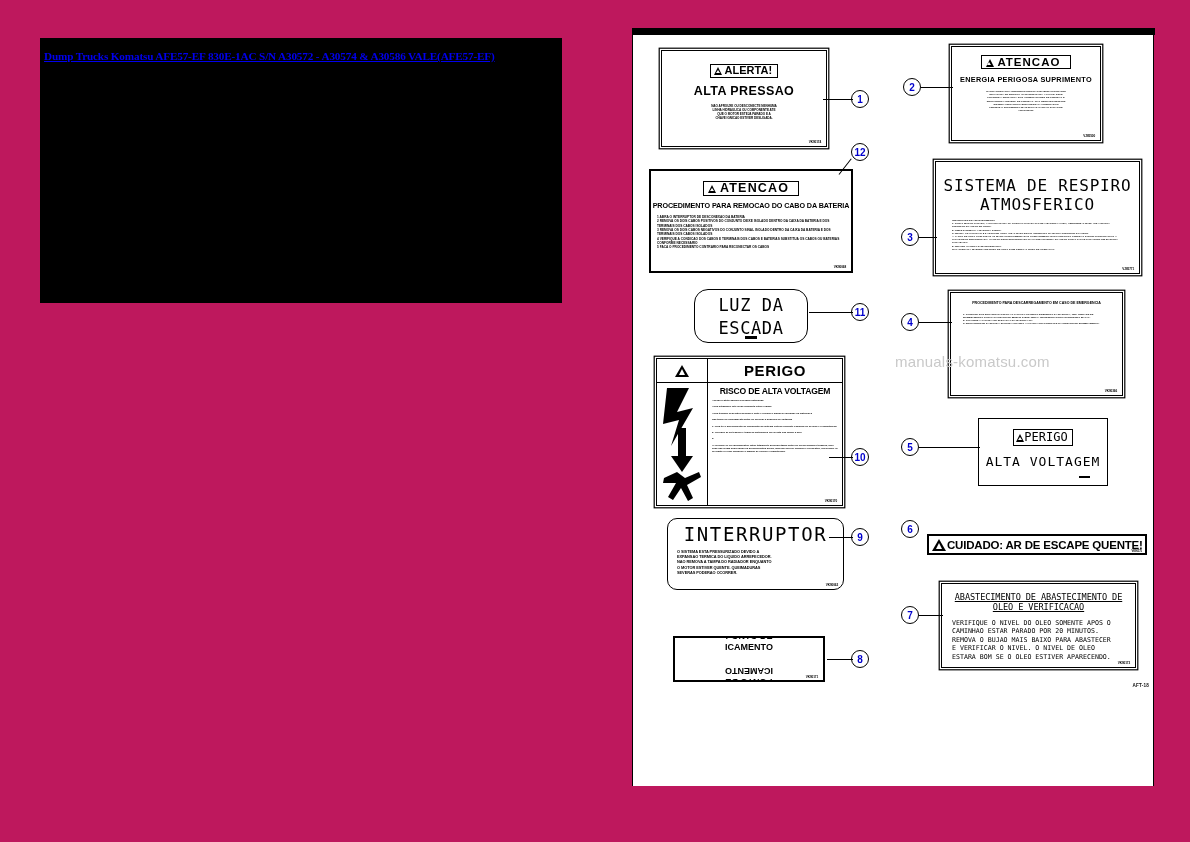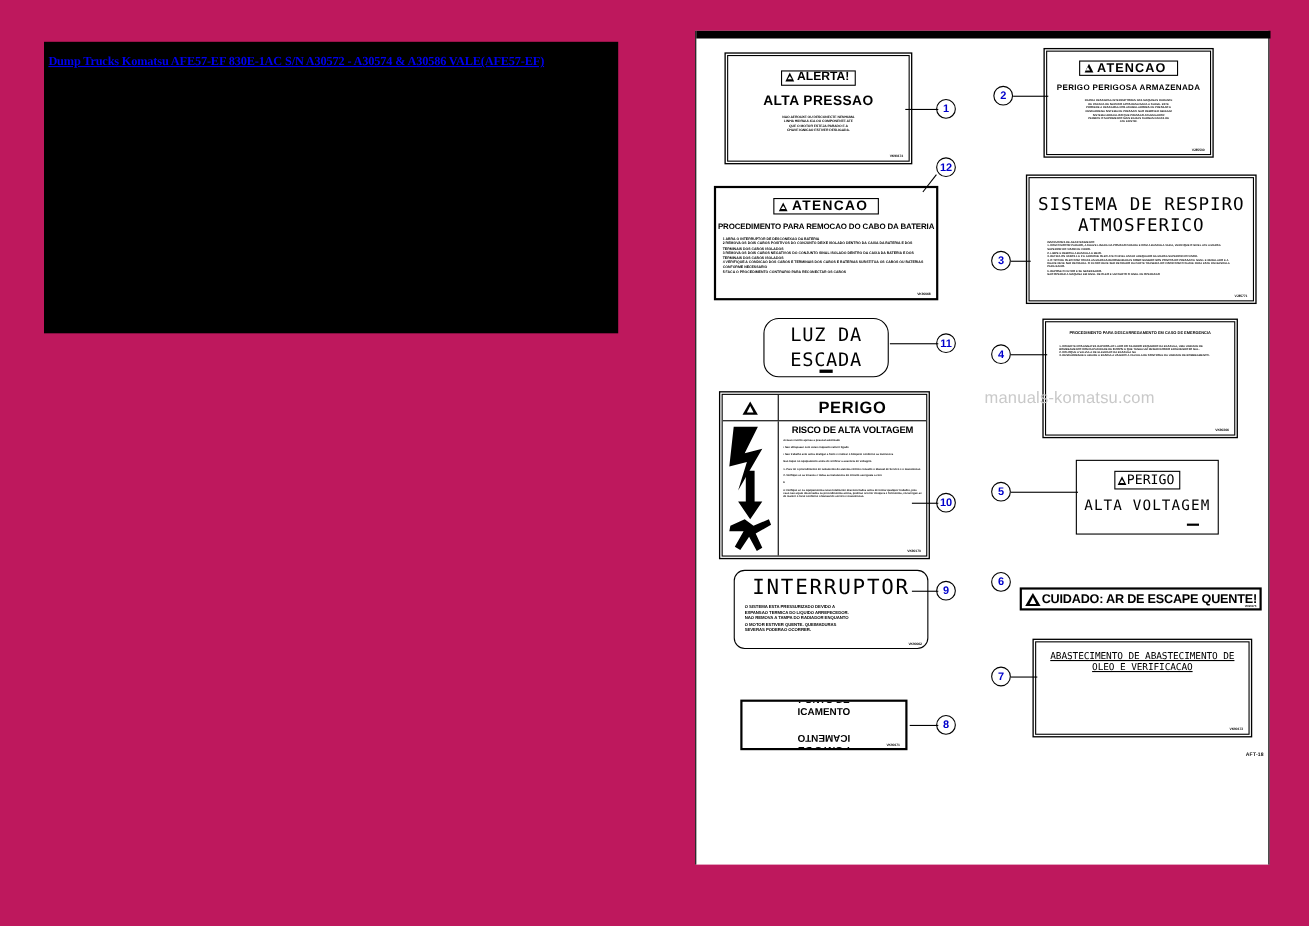--- a/index.html
+++ b/index.html
@@ -220,21 +220,21 @@
     <div class="balloon" style="left:218px; top:62px;">1</div>
     <div class="leader" style="left:190px; top:71px; width:30px;"></div>
 
     <div class="decal dbl" style="left:318px; top:18px; width:150px; height:95px;">
       <div class="ctr" style="margin-top:5px;">
         <span class="hdr-box cond" style="font-size:11.5px; letter-spacing:1px; padding:0 10px 0 4px;">
           <span class="tri"></span>
           <span>ATENCAO</span>
         </span>
       </div>
-      <div class="ctr cond" style="font-size:7.3px; margin-top:5px; letter-spacing:0.3px;">PERIGO PERIGOSA ARMAZENADA</div>
+      <div class="ctr cond" style="font-size:7.3px; margin-top:5px; letter-spacing:0.3px;">ENERGIA PERIGOSA SUPRIMENTO</div>
       <div class="ctr xtiny" style="margin-top:6px; padding:0 7px; white-space:pre-line;">RAPIDA DESCARGA INTERRUPTORES DAS MAQUINAS DURANTE
 DE PARADA DE SERVICO APOS DESLIGADA A CHAVE. ESTE
 PROCEDE A DESCARGA DOS ACUMULADORES DE PRESSAO E
 DESCARREGA SISTEMA DE PRESSAO. NAO REMOVER NENHUM
 SISTEMA HIDRAULICO QUE PRESSAO ACUMULADOR
 PERMITE O SUPRIMENTO MAIS BAIXAS CARGAS DADAS DE
 ATE EXISTIR.</div>
       <div class="partno">VJ85500</div>
     </div>
     <div class="balloon" style="left:270px; top:50px;">2</div>
@@ -280,20 +280,25 @@
       <div style="display:flex; align-items:center; height:100%; padding-left:3px;">
         <span class="tri big" style="margin-right:1px;"></span>
         <span class="cond" style="font-size:11.5px; letter-spacing:-0.2px;">CUIDADO: AR DE ESCAPE QUENTE!</span>
       </div>
       <div class="partno" style="bottom:0px; right:3px; font-size:2.7px;">VK90175</div>
     </div>
     <div class="balloon" style="left:268px; top:492px;">6</div>
 
     <div class="decal dbl" style="left:308px; top:555px; width:195px; height:85px;">
       <div class="ctr mono" style="font-size:8.6px; margin-top:8px; padding:0 8px; text-decoration:underline; letter-spacing:-0.1px;">ABASTECIMENTO DE ABASTECIMENTO DE OLEO E VERIFICACAO</div>
+      <div class="mono" style="font-size:6.6px; line-height:8.4px; margin-top:7px; padding:0 10px; white-space:pre-line; text-align:left;">VERIFIQUE O NIVEL DO OLEO SOMENTE APOS O
+CAMINHAO ESTAR PARADO POR 20 MINUTOS.
+REMOVA O BUJAO MAIS BAIXO PARA ABASTECER
+E VERIFICAR O NIVEL.  O NIVEL DE OLEO
+ESTARA BOM SE O OLEO ESTIVER APARECENDO.</div>
       <div class="partno">VK90173</div>
     </div>
     <div class="balloon" style="left:268px; top:578px;">7</div>
     <div class="leader" style="left:286px; top:587px; width:24px;"></div>
 
     <div class="decal" style="left:40px; top:608px; width:152px; height:46px; border-width:2.6px;">
       <div style="display:flex; align-items:center; justify-content:center; height:100%; gap:6px;flex-direction:column;">
         <span class="cond" style="font-size:9px; line-height:11px; text-align:center; width:48px;">PONTO DE ICAMENTO</span>
         <svg width="42" height="38" viewBox="0 0 42 38">
           <polygon points="21,2 40,35 2,35" fill="#000"></polygon>

